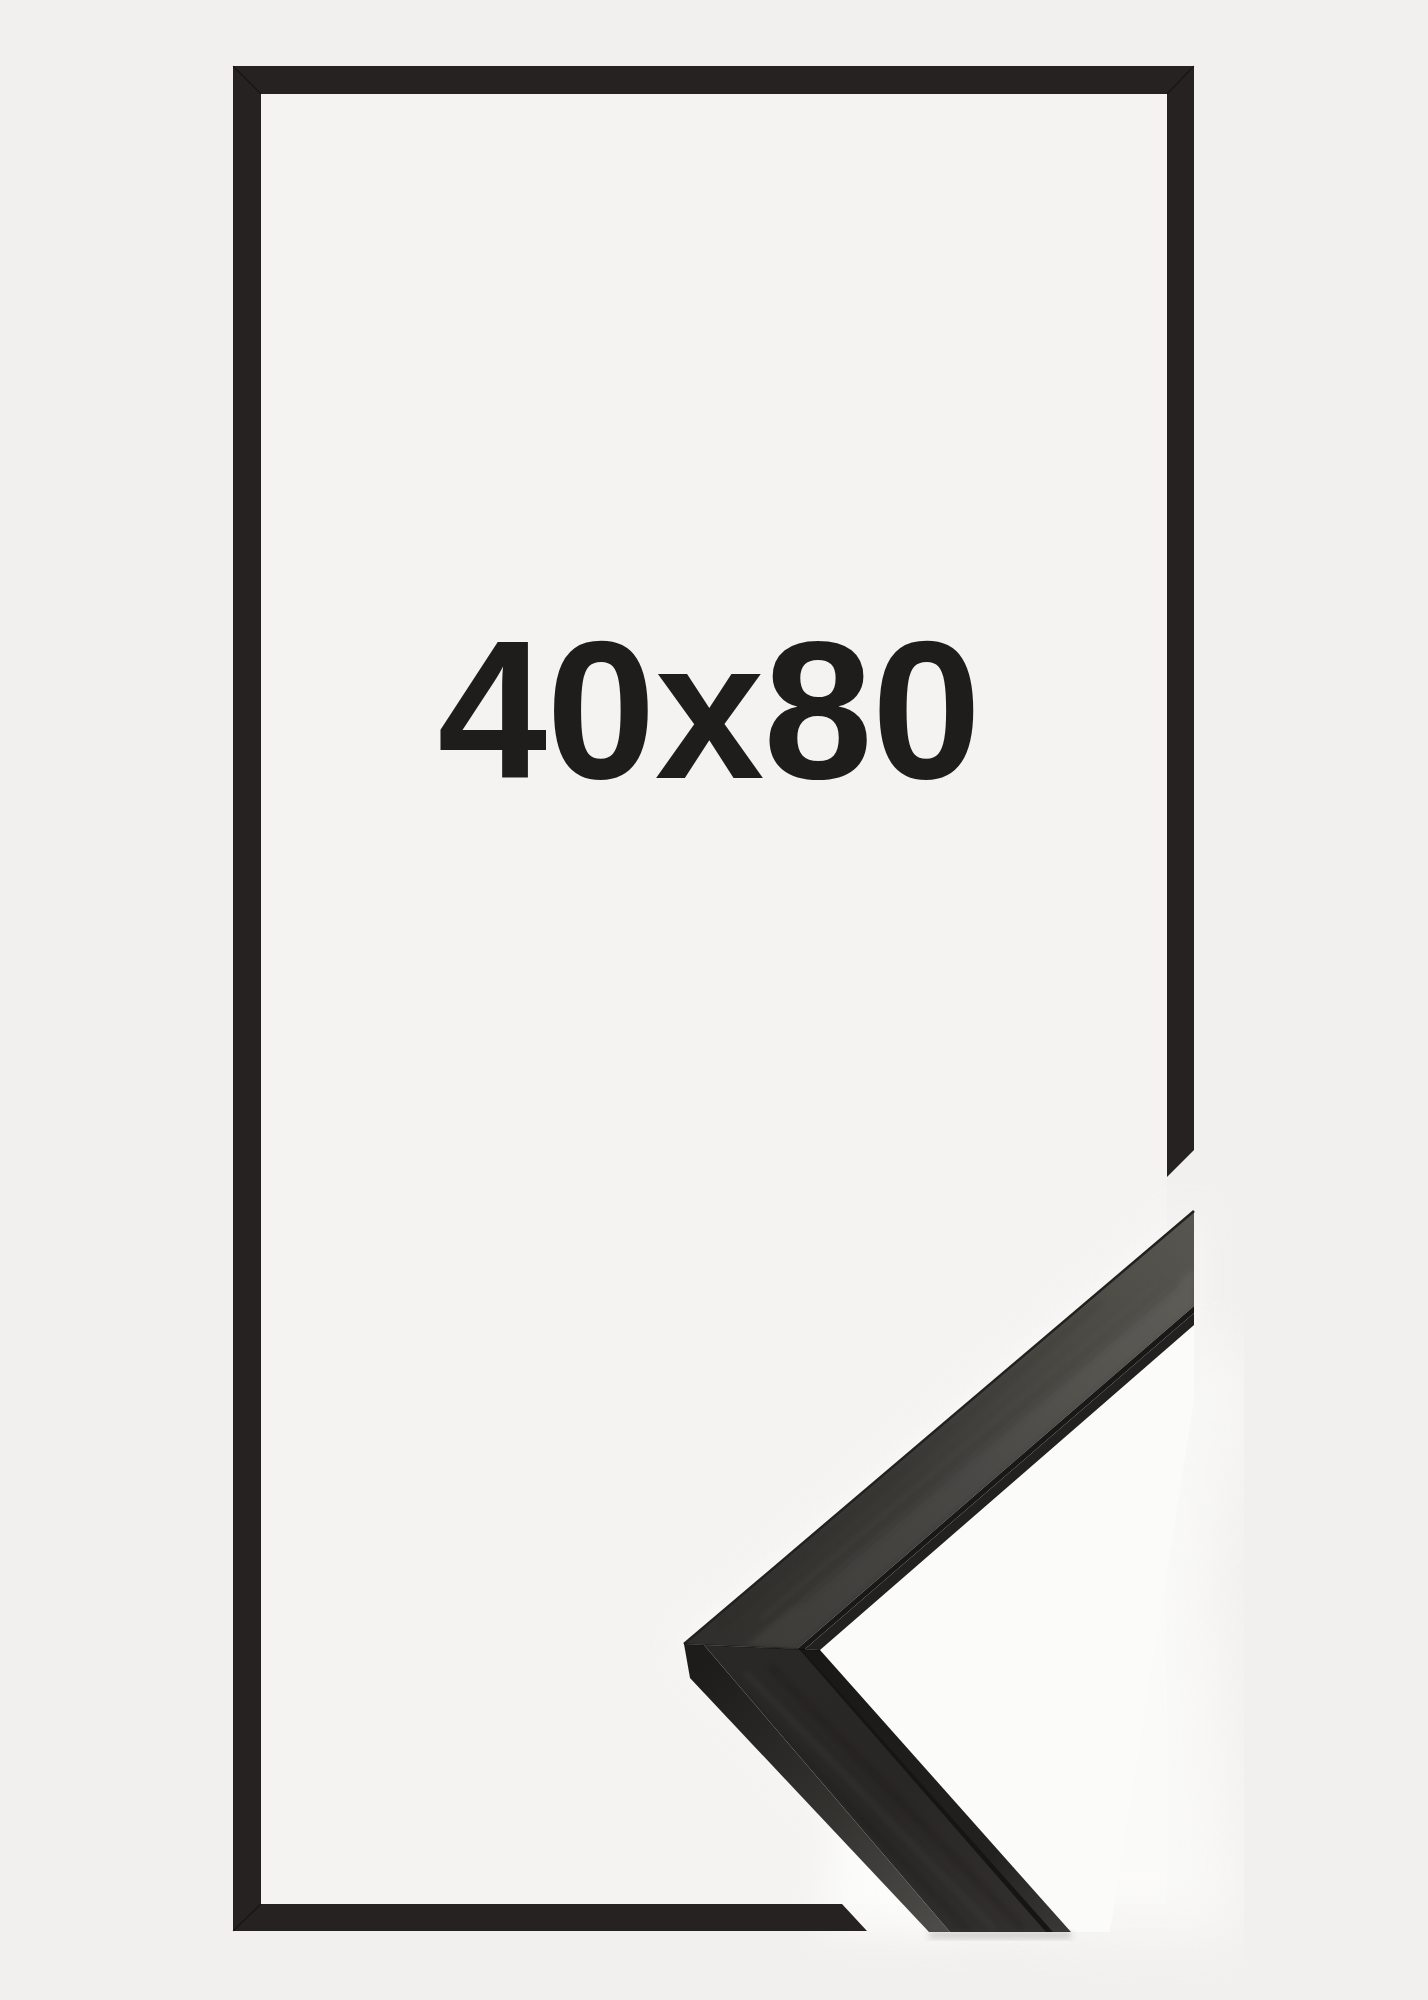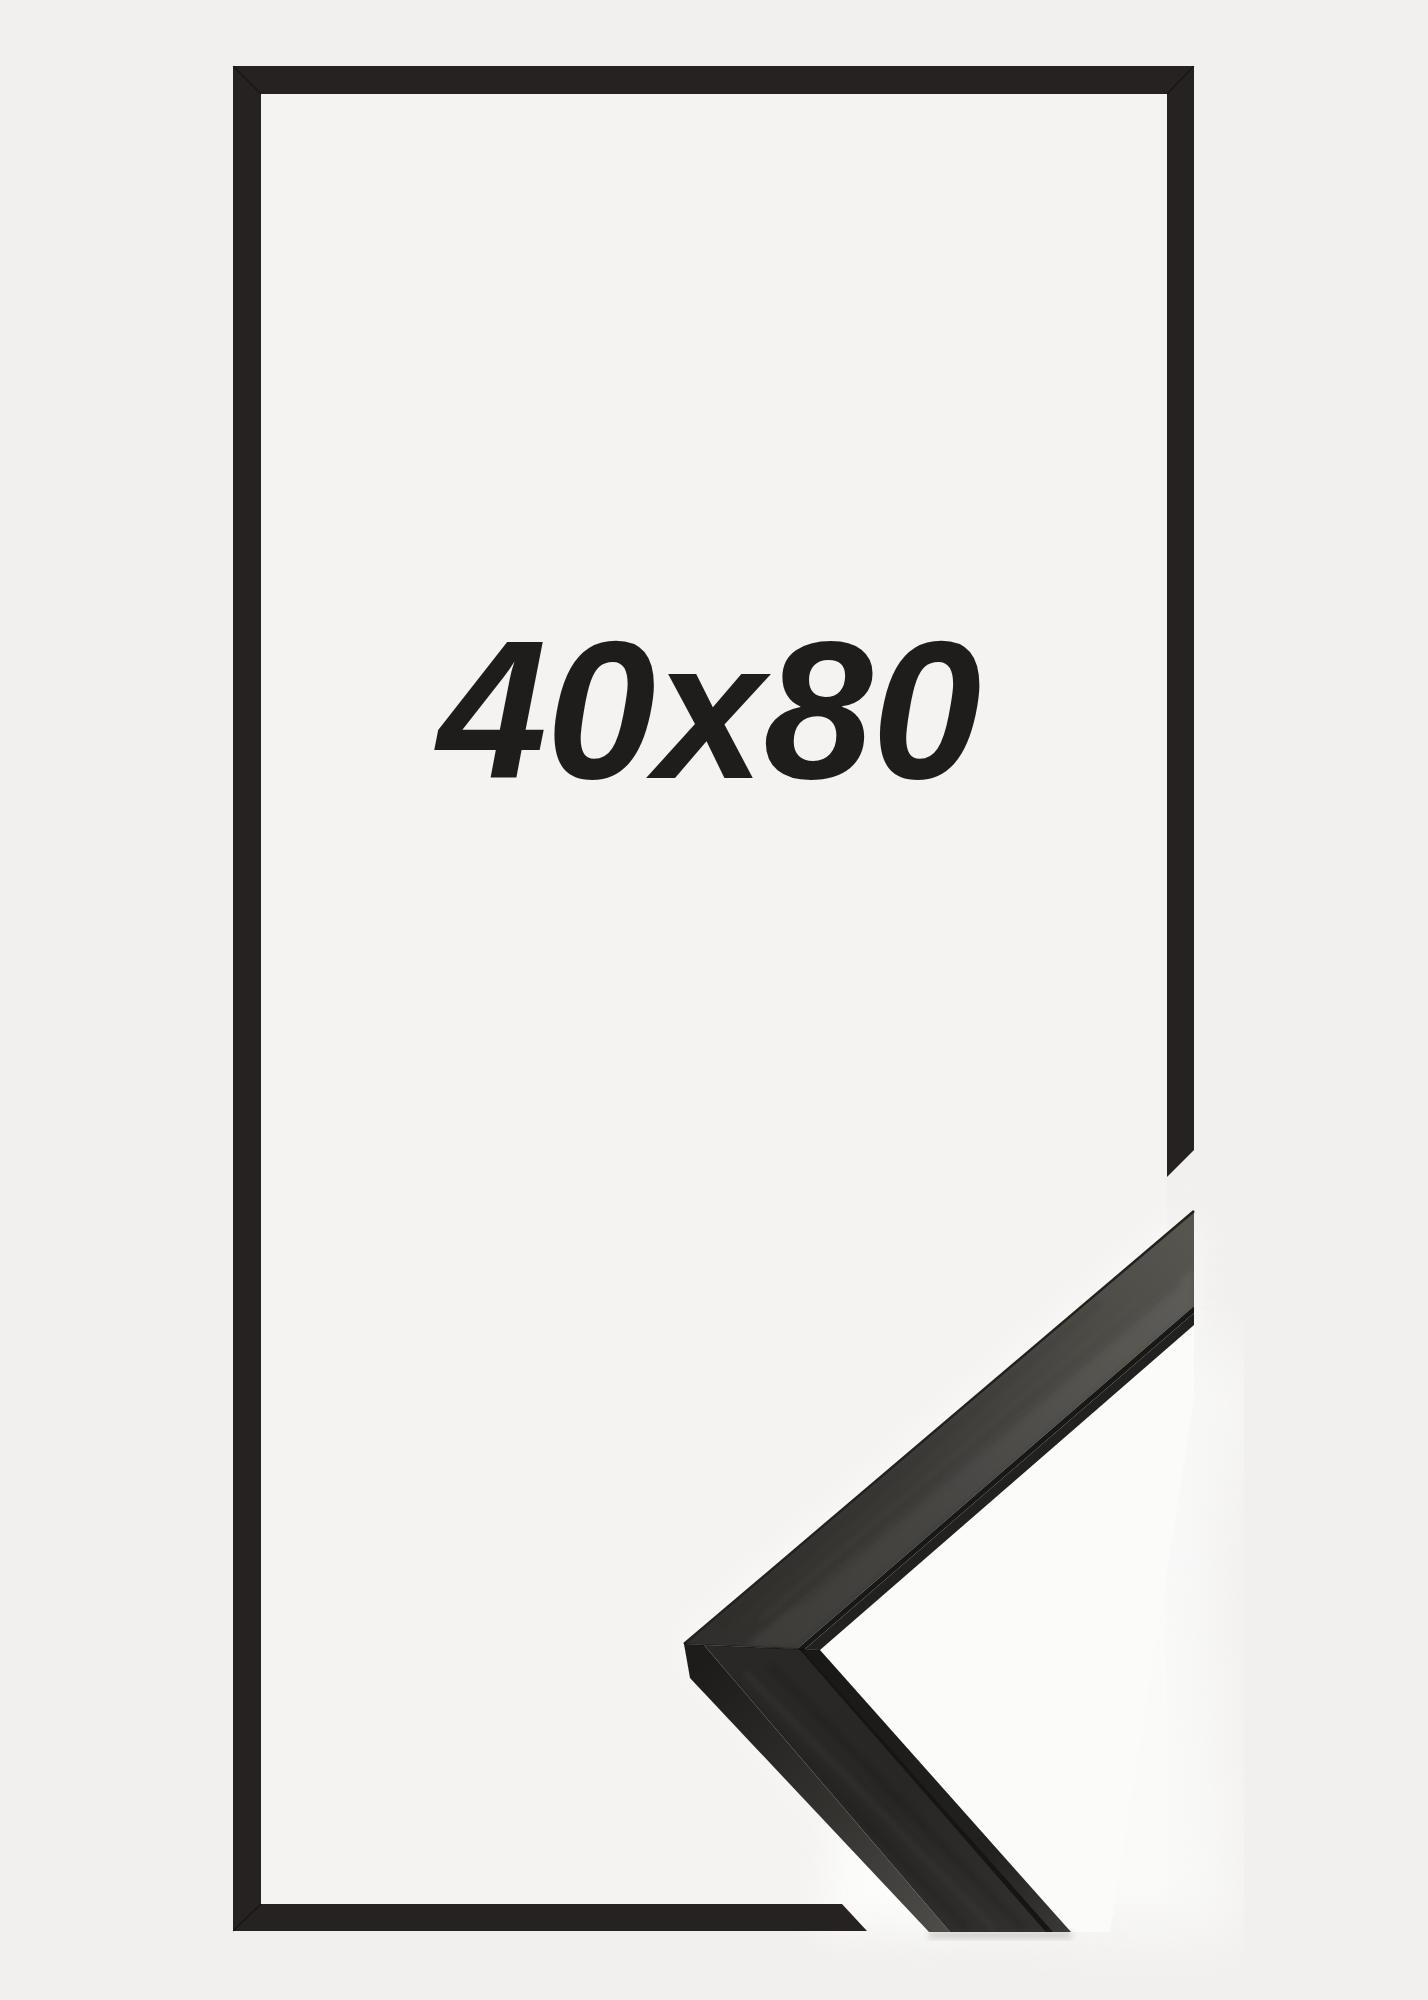--- a/index.html
+++ b/index.html
@@ -1,16 +1,16 @@
 <!DOCTYPE html>
 <html><head>
 <meta charset="utf-8">
 <style>
   html,body{margin:0;padding:0;background:#f1f0ee;}
-  #page{position:relative;width:1244px;height:2000px;overflow:hidden;background:#a3a3a3;font-style:italic;}
+  #page{position:relative;width:1244px;height:2000px;overflow:hidden;background:#a3a3a3;}
   svg{position:absolute;left:0;top:0;}
 </style>
 </head>
 <body>
 <div id="page">
 <svg width="1428" height="2000" viewBox="0 0 1428 2000">
   <defs>
     <filter id="b18" x="-40%" y="-40%" width="180%" height="180%">
           <feGaussianBlur stdDeviation="18"></feGaussianBlur>
         </filter>

